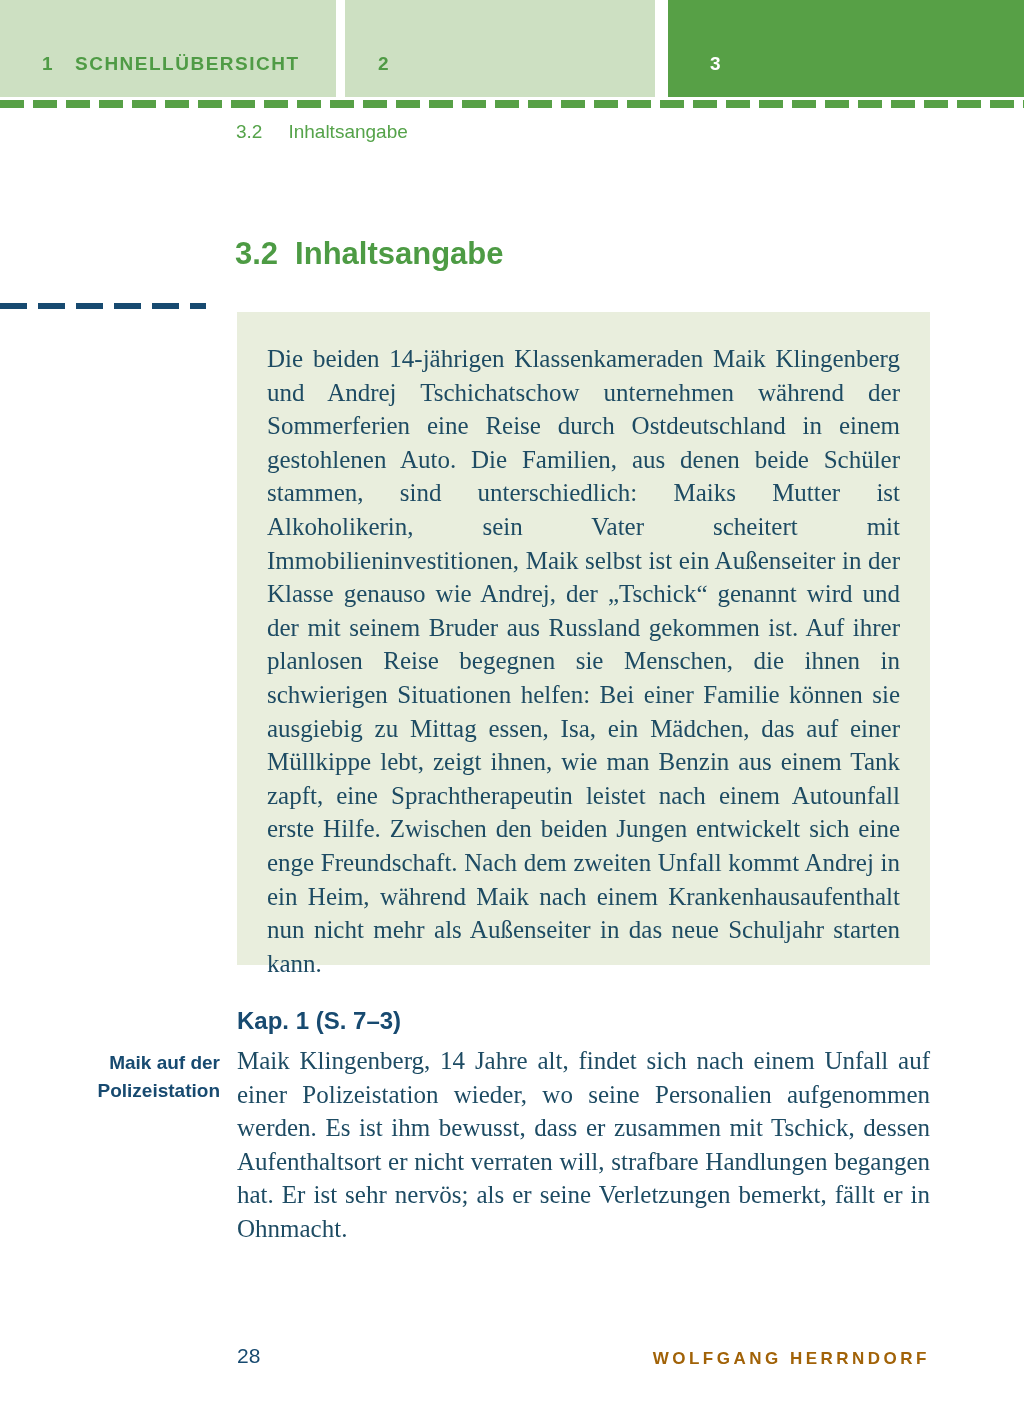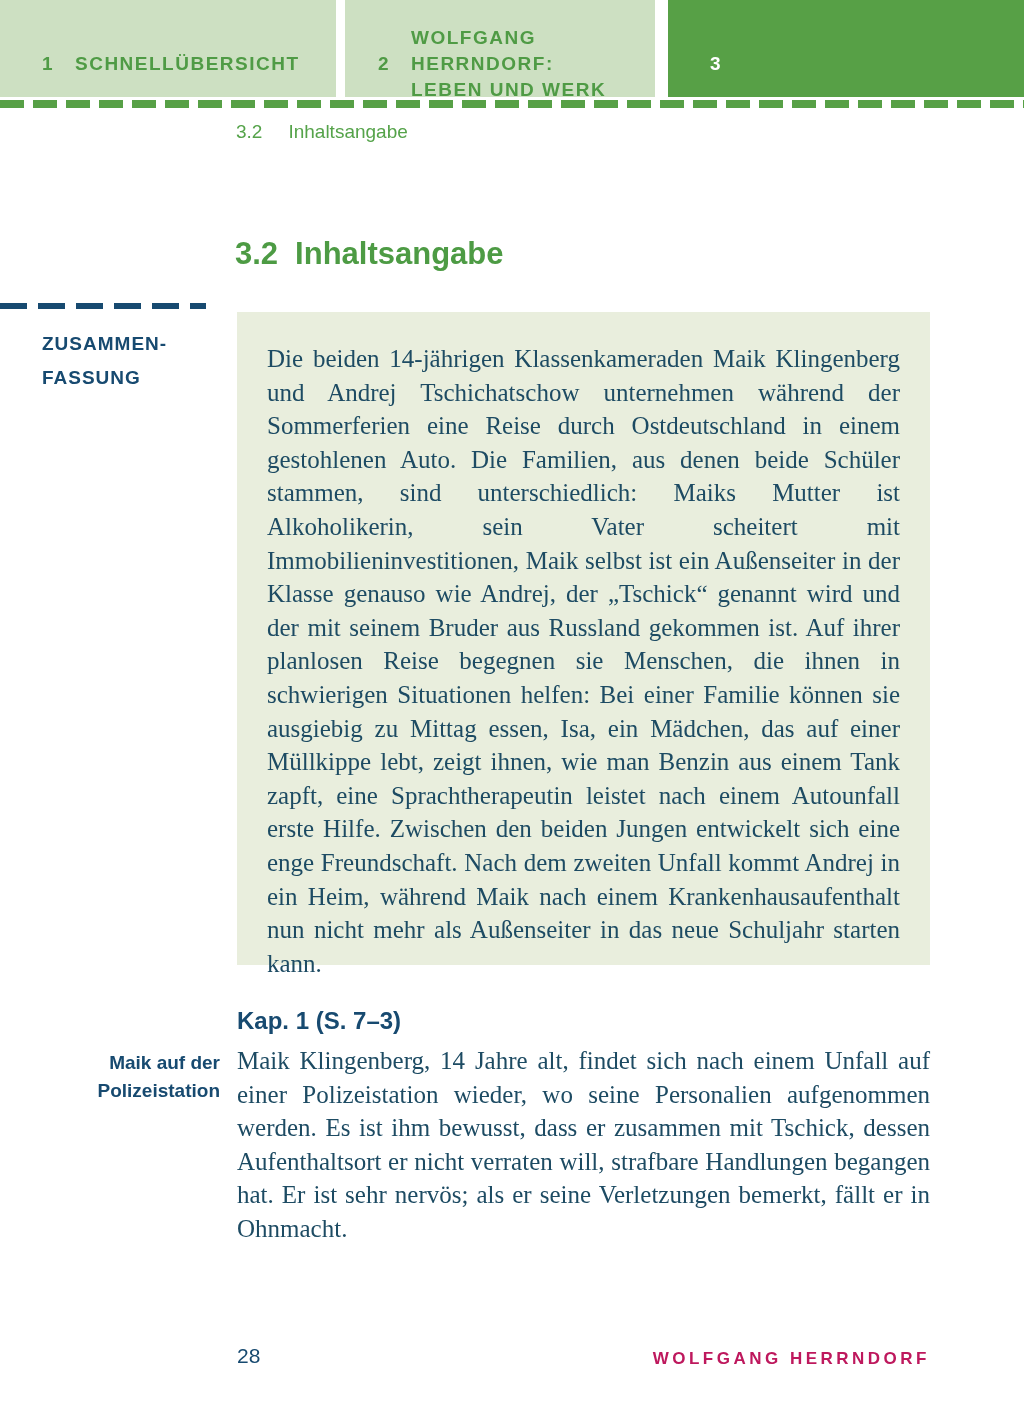--- a/index.html
+++ b/index.html
@@ -101,56 +101,52 @@
     position: absolute; top: 1044px; left: 237px; width: 693px;
   }
 
   
   .footer-page {
     position: absolute; top: 1344px; left: 237px;
     color: #174a70; font-size: 21px;
   }
   .footer-author {
     position: absolute; top: 1349px; right: 94px;
-    color: #be185d; font-size: 17px; font-weight: 600; letter-spacing: 3.5px;
+    color: #a16207; font-size: 17px; font-weight: 600; letter-spacing: 3.5px;
   }
 </style>
 </head>
 <body>
 
 <div id="page">
 
   <nav class="tabs">
     <div class="tab tab1">
       <span class="tab-num">1</span>
       <span class="tab-label">SCHNELLÜBERSICHT</span>
     </div>
     <div class="tab tab2">
       <span class="tab-num">2</span>
-      <span class="tab-label">WOLFGANG HERRNDORF:
-LEBEN UND WERK</span>
     </div>
     <div class="tab tab3">
       <span class="tab-num">3</span>
     </div>
   </nav>
 
   <div class="rule-green"></div>
 
   <div class="breadcrumb">
     <span class="bc-num">3.2</span><span>Inhaltsangabe</span>
   </div>
 
   <h1 class="page-title" style="margin:0;">
     <span class="t-num">3.2</span><span>Inhaltsangabe</span>
   </h1>
 
   <div class="rule-navy"></div>
-  <div class="side-label">ZUSAMMEN-
-FASSUNG</div>
 
   <section class="summary-box">
     <p class="serif-text" style="margin:0;">Die beiden 14-jährigen Klassenkameraden Maik Klingenberg und Andrej Tschichatschow unternehmen während der Sommerferien eine Reise durch Ostdeutschland in einem gestohlenen Auto. Die Familien, aus denen beide Schüler stammen, sind unterschiedlich: Maiks Mutter ist Alkoholikerin, sein Vater scheitert mit Immobilieninvestitionen, Maik selbst ist ein Außenseiter in der Klasse genauso wie Andrej, der „Tschick“ genannt wird und der mit seinem Bruder aus Russland gekommen ist. Auf ihrer planlosen Reise begegnen sie Menschen, die ihnen in schwierigen Situationen helfen: Bei einer Familie können sie ausgiebig zu Mittag essen, Isa, ein Mädchen, das auf einer Müllkippe lebt, zeigt ihnen, wie man Benzin aus einem Tank zapft, eine Sprachtherapeutin leistet nach einem Autounfall erste Hilfe. Zwischen den beiden Jungen entwickelt sich eine enge Freundschaft. Nach dem zweiten Unfall kommt Andrej in ein Heim, während Maik nach einem Krankenhausaufenthalt nun nicht mehr als Außenseiter in das neue Schuljahr starten kann.</p>
   </section>
 
   <h2 class="kap-heading" style="margin:0;">Kap. 1 (S. 7–3)</h2>
   <div class="margin-note">Maik auf der Polizeistation</div>
   <p class="chapter-text serif-text" style="margin:0;">Maik Klingenberg, 14 Jahre alt, findet sich nach einem Unfall auf einer Polizeistation wieder, wo seine Personalien aufgenommen werden. Es ist ihm bewusst, dass er zusammen mit Tschick, dessen Aufenthaltsort er nicht verraten will, strafbare Handlungen begangen hat. Er ist sehr nervös; als er seine Verletzungen bemerkt, fällt er in Ohnmacht.</p>
 
   <div class="footer-page">28</div>

